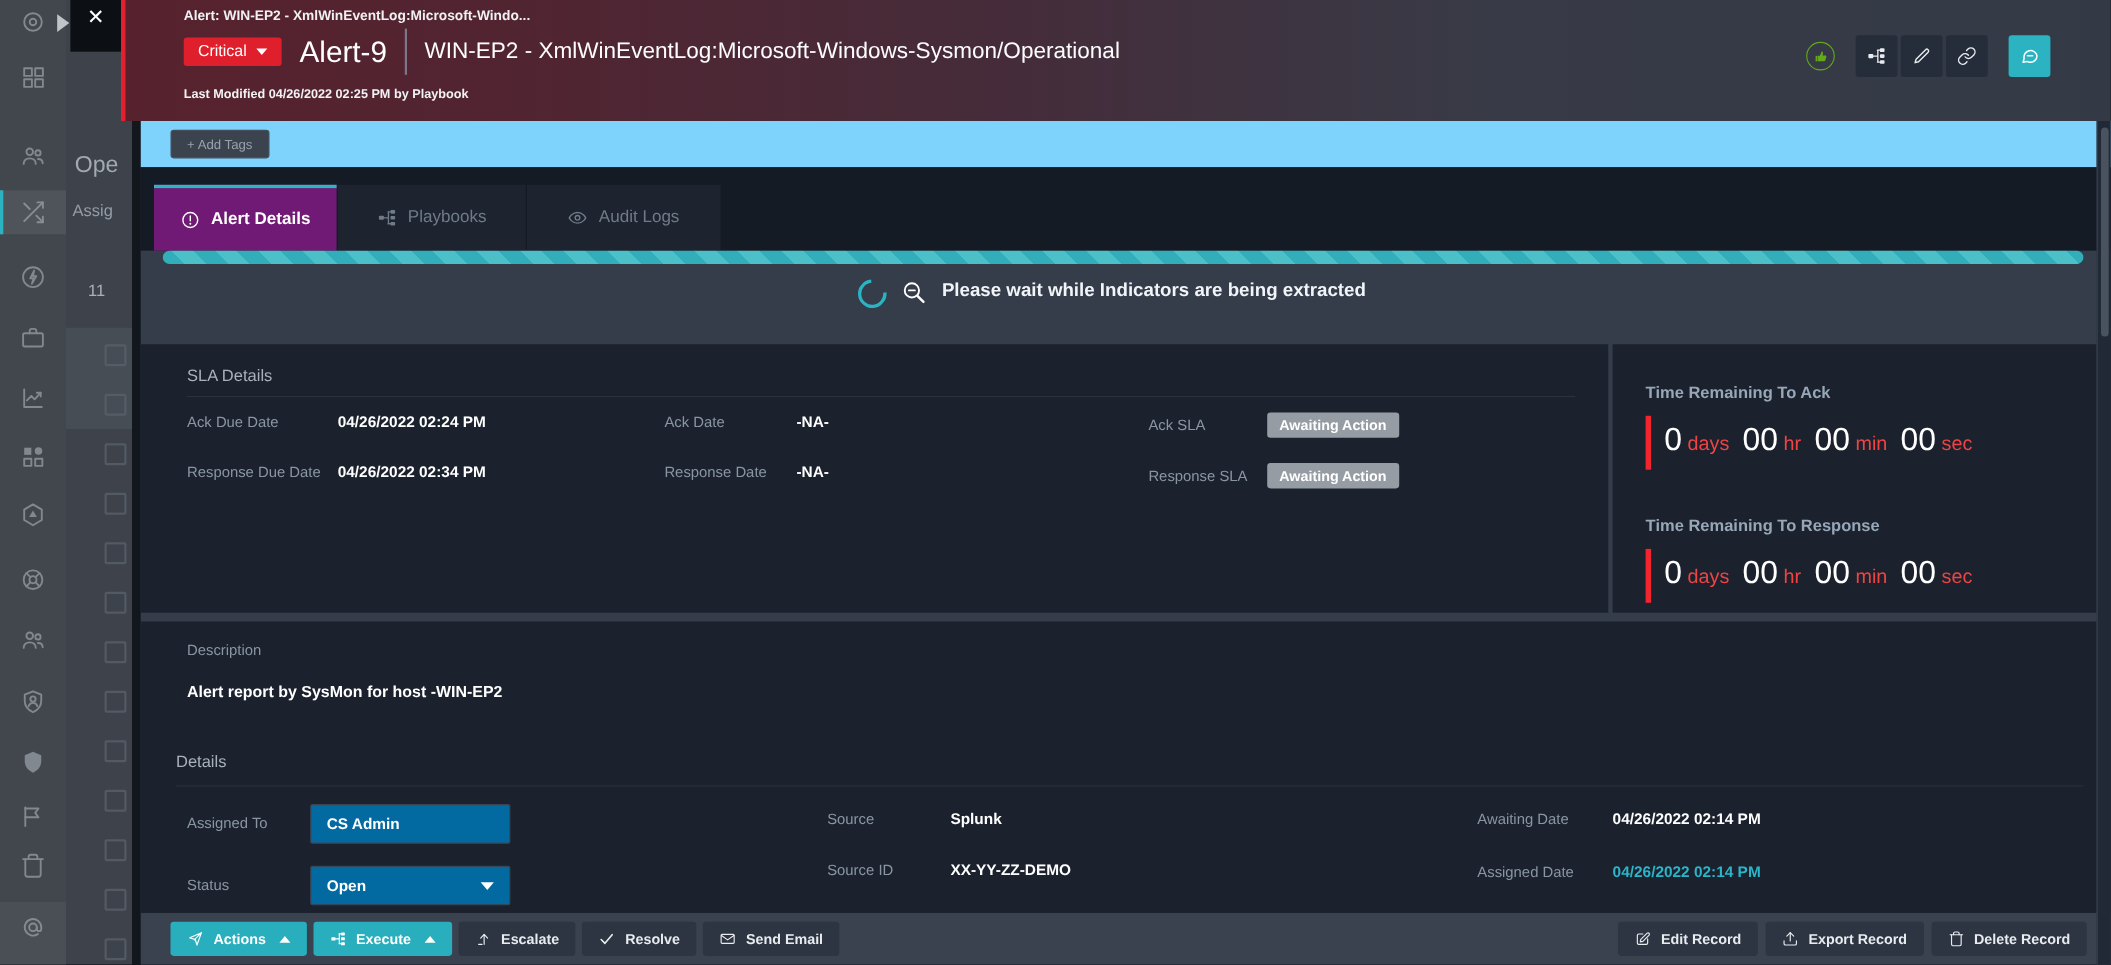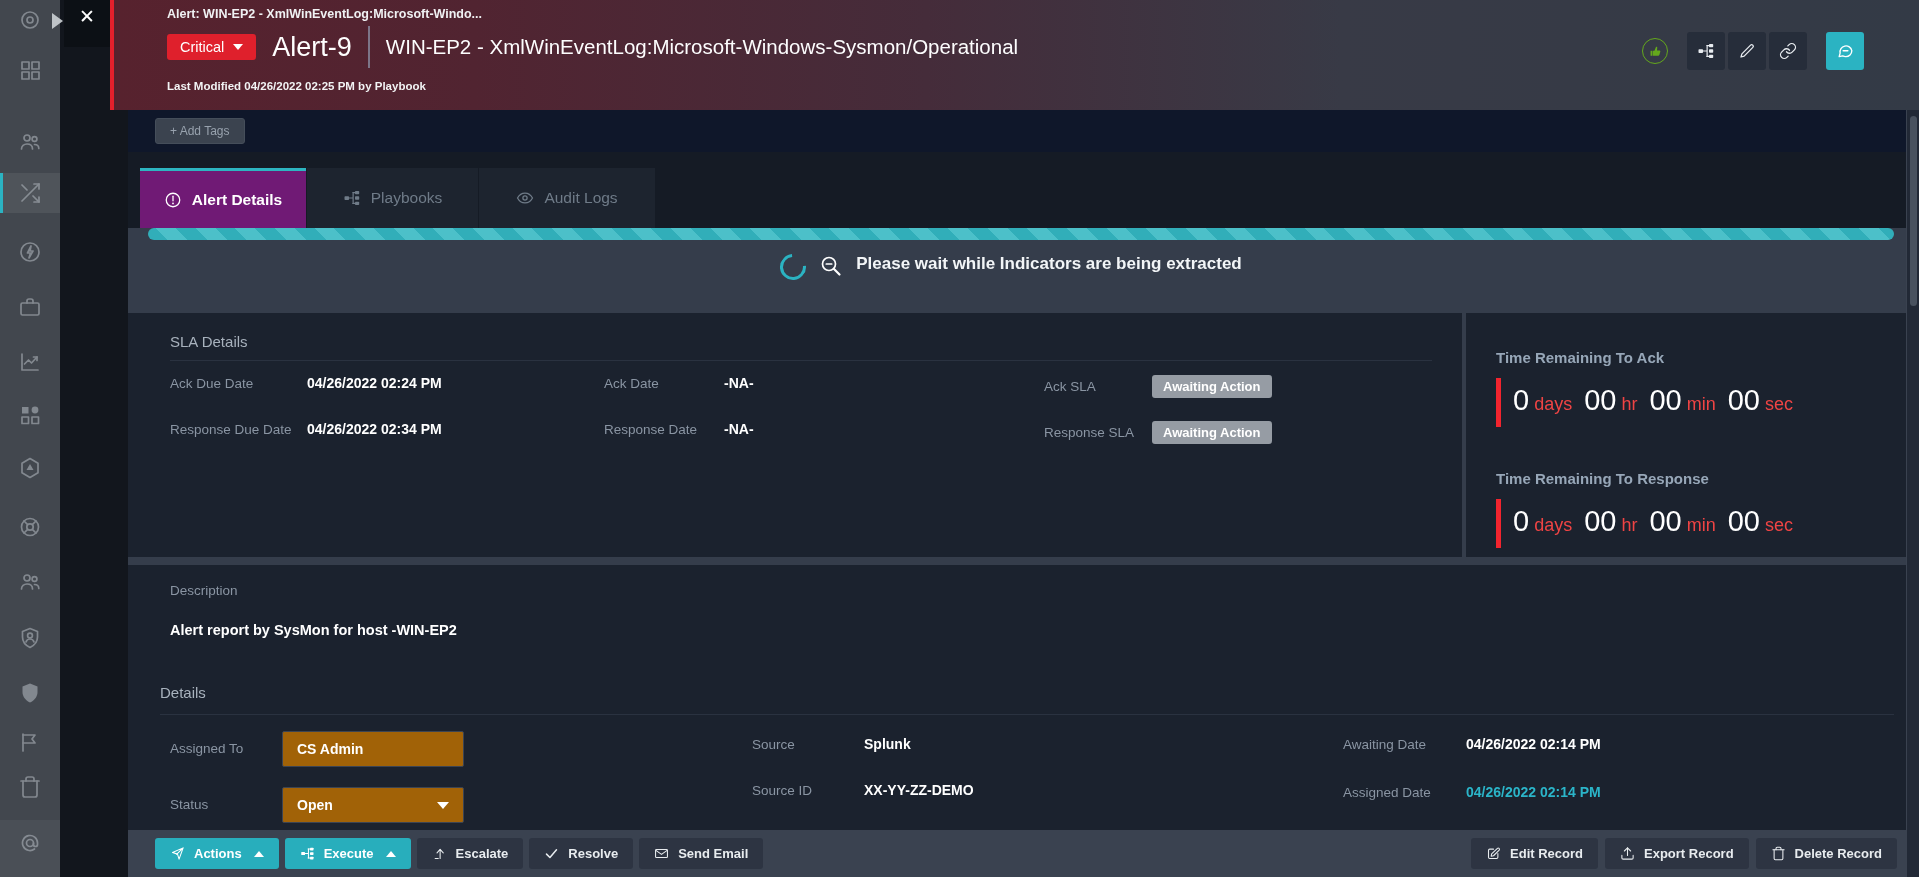--- a/index.html
+++ b/index.html
@@ -48,21 +48,21 @@
   .h-modified{position:absolute;left:53px;top:80px;font-size:11.5px;font-weight:700;color:#f2f3f4;}
   .h-icons{position:absolute;right:55px;top:32px;display:flex;align-items:center;}
   .approval{width:26px;height:26px;border:1.6px solid #64a81c;border-radius:50%;color:#64a81c;
       display:flex;align-items:center;justify-content:center;margin-right:16px;}
   .hbtn{width:38px;height:38px;background:#262d3a;border-radius:3px;color:#e8ecf0;
       display:flex;align-items:center;justify-content:center;margin-left:3px;cursor:pointer;}
   .hbtn.accent{background:#2bb3c2;margin-left:19px;color:#fff;}
 
   
   #mbody{position:absolute;left:128px;top:110px;width:1791px;height:767px;background:#353d4b;}
-  #tags-strip{position:absolute;left:0;top:0;width:100%;height:42px;background:#0f172a;}
+  #tags-strip{position:absolute;left:0;top:0;width:100%;height:42px;background:#7dd3fc;}
   .add-tags{position:absolute;left:27px;top:8px;height:26px;display:inline-flex;align-items:center;
       padding:0 14px;background:#3b434f;border:1px solid #454e5a;border-radius:3px;
       font-size:12px;color:#98a2ae;cursor:pointer;}
 
   #tabs-row{position:absolute;left:0;top:42px;width:100%;height:76px;background:#151b25;}
   .tab{position:absolute;top:16px;height:60px;display:flex;align-items:center;justify-content:center;
       gap:10px;font-size:15.5px;color:#6f7b88;background:#1d242f;cursor:pointer;}
   .tab .tic{width:18px;height:18px;}
   .tab.active{background:#701a75;color:#fff;border-top:3px solid #2db5c1;font-weight:700;}
   #tab-0{left:12px;width:166px;}
@@ -104,21 +104,21 @@
   .tr-gap{height:43px;}
 
   
   #desc-band{position:absolute;left:0;top:337px;width:1778px;height:265px;background:#1b222e;}
   .desc-label{position:absolute;left:42px;top:18px;font-size:13.5px;color:#8a95a3;}
   .desc-value{position:absolute;left:42px;top:57px;font-size:14.5px;font-weight:700;color:#fff;}
   .details-title{position:absolute;left:32px;top:119px;font-size:15px;color:#a8b2bd;}
   .details-hr{position:absolute;left:32px;right:12px;top:149px;border-top:1px solid #2a3240;}
   .d-label{position:absolute;font-size:13.5px;color:#8a95a3;}
   .d-value{position:absolute;font-size:14px;font-weight:700;color:#fff;}
-  .d-box{position:absolute;left:154px;width:182px;height:36px;background:#a16207;
+  .d-box{position:absolute;left:154px;width:182px;height:36px;background:#0369a1;
       border:1px solid #3c4452;border-radius:2px;display:flex;align-items:center;
       padding:0 14px;font-size:14px;font-weight:700;color:#fff;cursor:pointer;}
   .d-box .sel-caret{margin-left:auto;width:0;height:0;border-left:6px solid transparent;
       border-right:6px solid transparent;border-top:7px solid #fff;}
   .teal{color:#2bb5c9;}
 
   
   #action-bar{position:absolute;left:0;bottom:0;width:1791px;height:47px;background:#3a4250;}
   .abtn{display:inline-flex;align-items:center;gap:9px;height:31px;padding:0 15px;border-radius:3px;
       font-size:13px;font-weight:700;color:#e8ecef;background:#2d3442;cursor:pointer;white-space:nowrap;}
@@ -357,20 +357,41 @@
         </svg>
       </div>
     <div class="rail-bottom"></div>
     <div class="railbtn" style="top:831px">
         <svg class="ic" width="24" height="24">
           <use href="#i-at"></use>
         </svg>
       </div>
   </div>
 
+  <div id="bgcol">
+    <div class="hl"></div>
+    <div class="bg-head">Ope</div>
+    <div class="bg-sub">Assig</div>
+    <div class="bg-count">11</div>
+    <div>
+        <div class="bg-check" style="top: 313px;"></div>
+        <div class="bg-check" style="top: 358px;"></div>
+        <div class="bg-check" style="top: 403px;"></div>
+        <div class="bg-check" style="top: 448px;"></div>
+        <div class="bg-check" style="top: 493px;"></div>
+        <div class="bg-check" style="top: 538px;"></div>
+        <div class="bg-check" style="top: 583px;"></div>
+        <div class="bg-check" style="top: 628px;"></div>
+        <div class="bg-check" style="top: 673px;"></div>
+        <div class="bg-check" style="top: 718px;"></div>
+        <div class="bg-check" style="top: 763px;"></div>
+        <div class="bg-check" style="top: 808px;"></div>
+        <div class="bg-check" style="top: 853px;"></div>
+      </div>
+  </div>
 
   <div id="drawer-arrow"></div>
   <div id="close-tab">
     <span>✕</span>
   </div>
 
   <div id="mheader">
     <div class="h-breadcrumb">Alert: WIN-EP2 - XmlWinEventLog:Microsoft-Windo...</div>
     <div class="h-mainrow">
       <span class="sev-badge">

